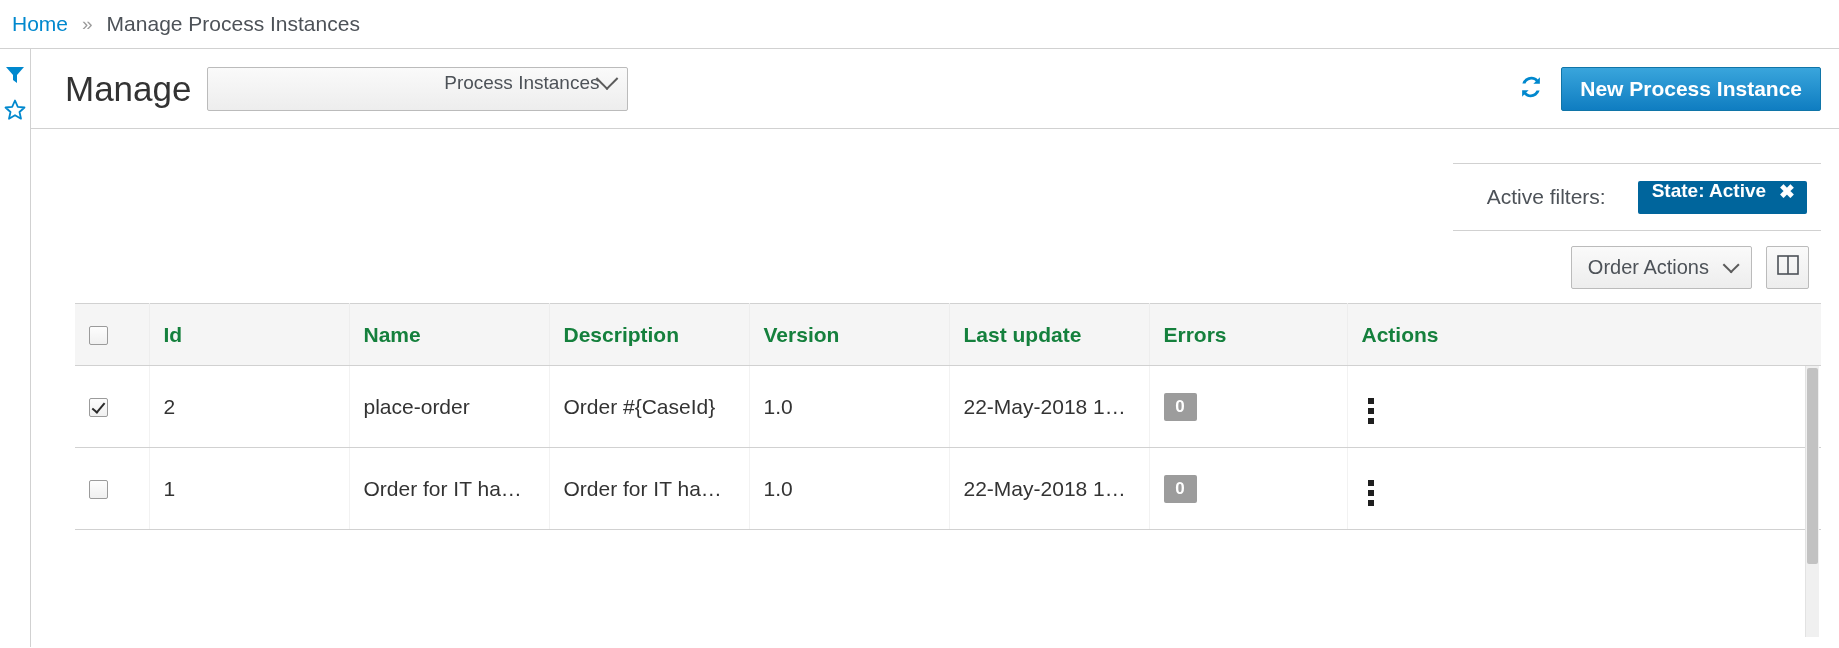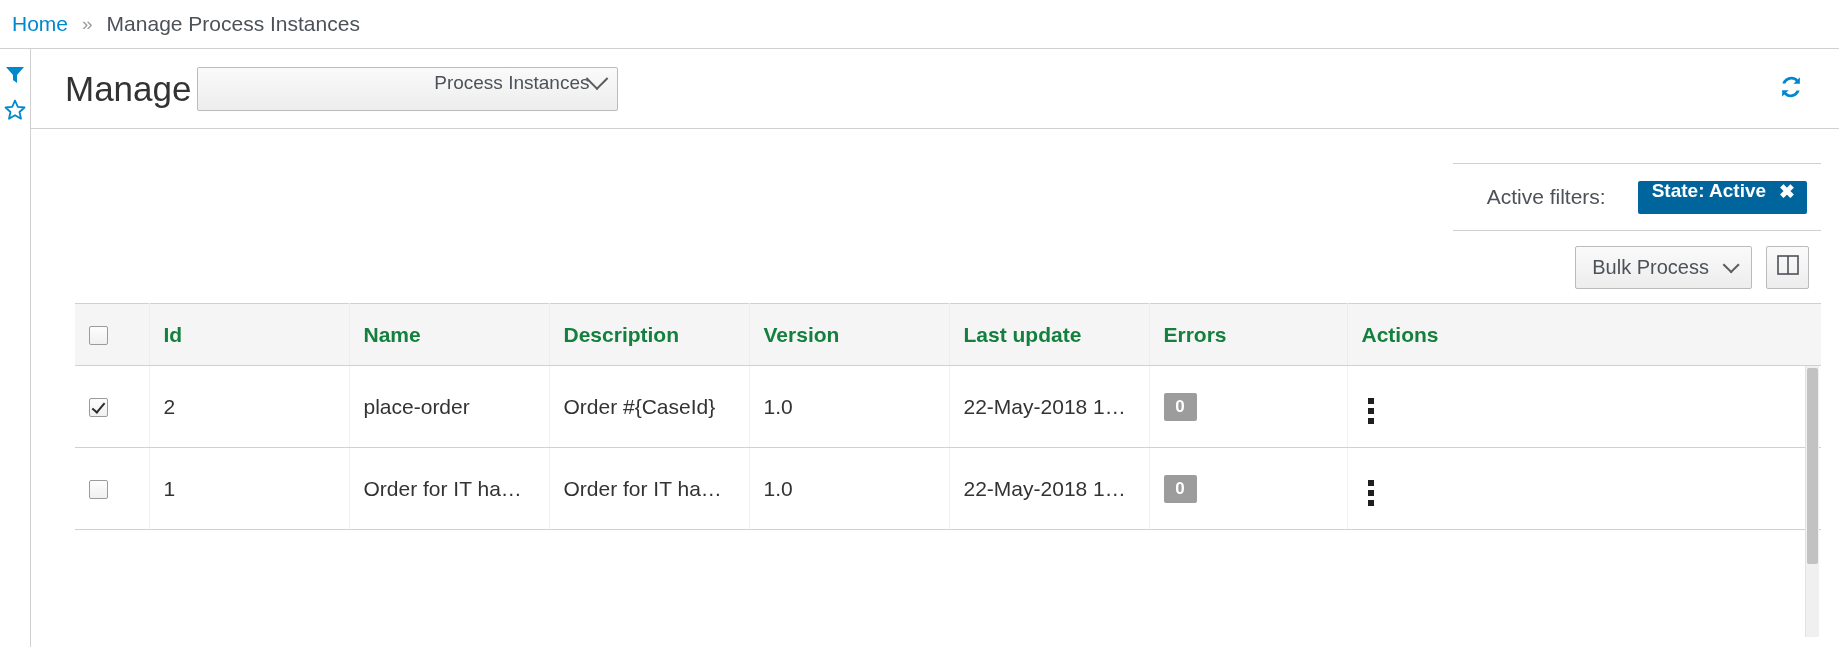--- a/index.html
+++ b/index.html
@@ -71,21 +71,21 @@
     display: flex;
     align-items: center;
     padding: 0 18px 0 34px;
     border-bottom: 1px solid #d1d1d1;
     background: #ffffff;
   }
   .page-title {
     font-size: 35px;
     font-weight: 400;
     color: #333333;
-    margin-right: 6px;
+    margin-right: 16px;
     white-space: nowrap;
   }
   .entity-select {
     width: 421px;
     height: 44px;
     background: linear-gradient(to bottom, #fafafa 0%, #ededed 100%);
     border: 1px solid #bbbbbb;
     border-radius: 2px;
     display: flex;
     align-items: center;
@@ -384,35 +384,38 @@
 
       <div class="refresh-btn">
         <span>
           <svg width="28" height="28" viewBox="0 0 24 24" fill="#0088ce">
             <path d="M12.5 3.2c2.1 0 4 .9 5.3 2.3l1.8-1.8v5.6h-5.6l2.1-2.1A5.4 5.4 0 0 0 7.3 9H4.6a8 8 0 0 1 7.9-5.8z"></path>
             <path d="M11.5 20.8c-2.1 0-4-.9-5.3-2.3l-1.8 1.8v-5.6h5.6l-2.1 2.1a5.4 5.4 0 0 0 8.8-1.8h2.7a8 8 0 0 1-7.9 5.8z"></path>
           </svg>
         </span>
       </div>
 
+      <div class="primary-btn">
+        <span>New Process Instance</span>
+      </div>
     </div>
 
     <div class="main">
 
       <div class="filters-row">
         <span class="filters-label">Active filters:</span>
         <span class="chip">
           <span>State: Active</span>
           <span class="x">✖</span>
         </span>
       </div>
 
       <div class="toolbar">
         <div class="bulk-btn">
-          <span>Bulk Process</span>
+          <span>Order Actions</span>
           <span class="chev-sm"></span>
         </div>
         <div class="col-btn">
           <span>
             <svg width="22" height="20" viewBox="0 0 22 20">
               <rect x="1" y="1" width="20" height="18" fill="none" stroke="#4d5258" stroke-width="1.6"></rect>
               <line x1="11" y1="1" x2="11" y2="19" stroke="#4d5258" stroke-width="1.6"></line>
             </svg>
           </span>
         </div>

